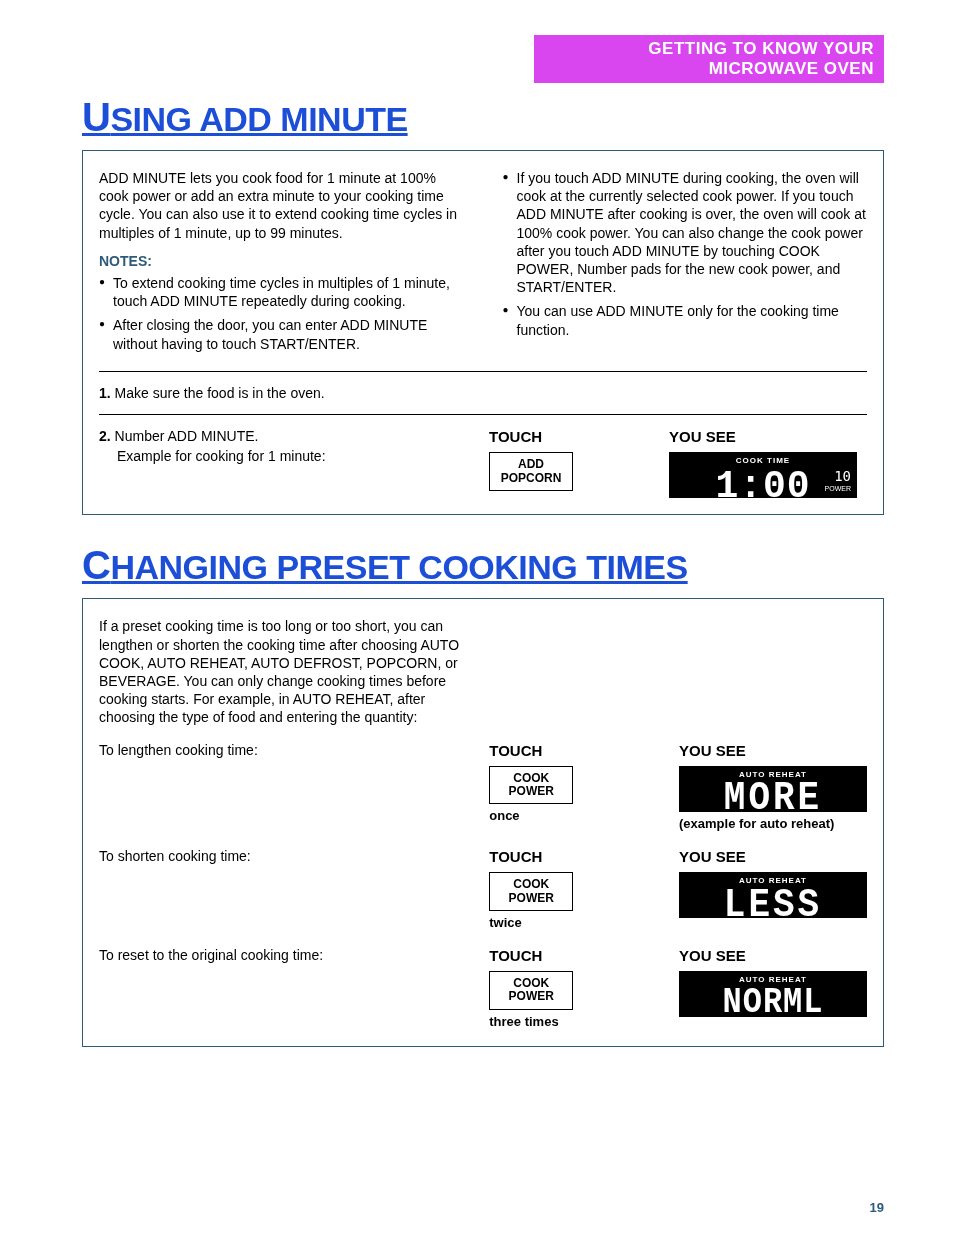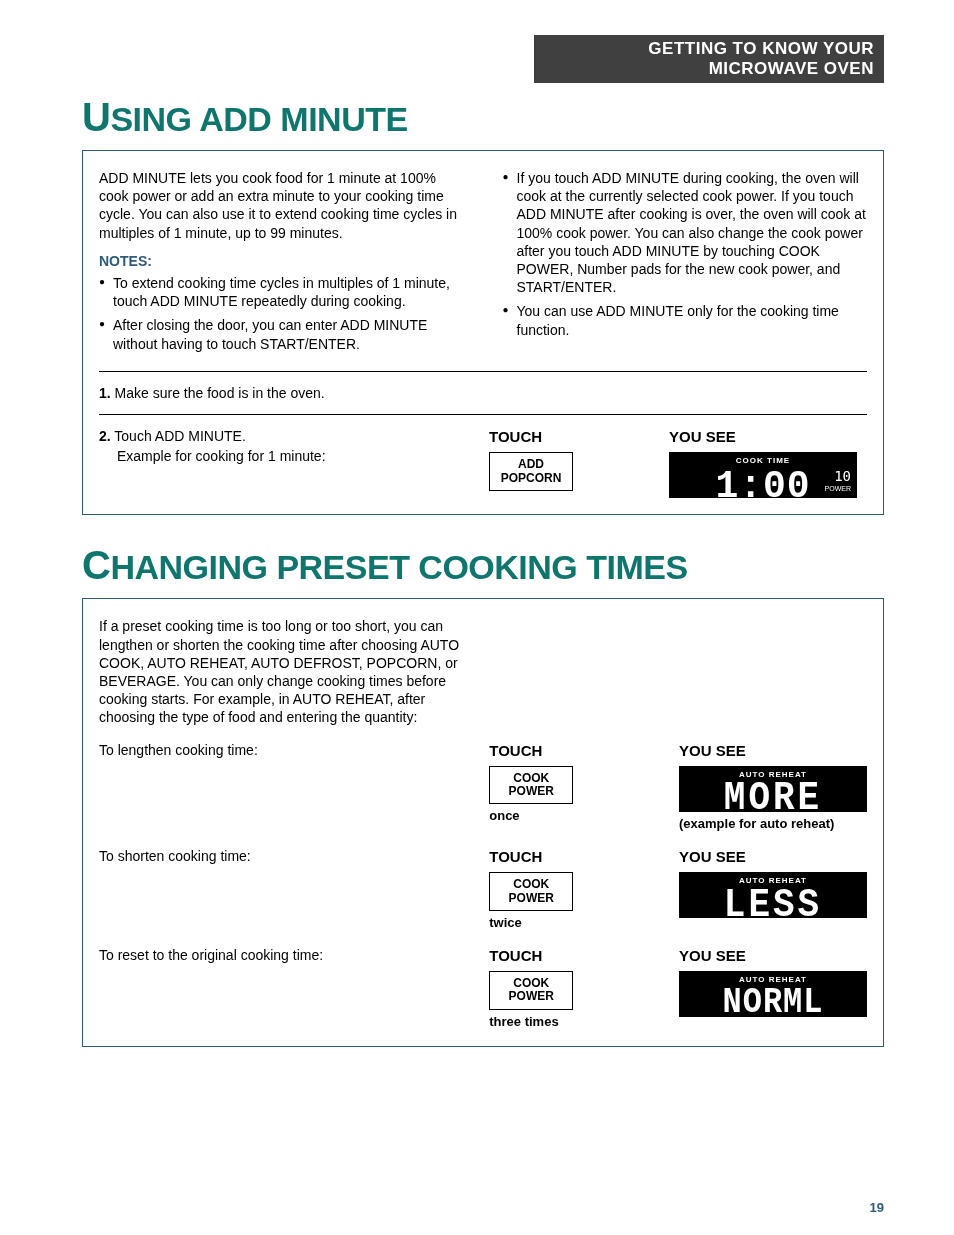--- a/index.html
+++ b/index.html
@@ -9,42 +9,43 @@
     width: 954px;
     height: 1235px;
     position: relative;
     color: #000;
   }
   .header-bar {
     position: absolute;
     top: 35px;
     right: 70px;
     width: 350px;
-    background: #404040;
+    background: #d946ef;
     color: #fff;
     font-weight: bold;
     font-size: 17px;
     padding: 4px 10px;
     text-align: right;
     letter-spacing: 0.5px;
     font-stretch: condensed;
   }
   .page {
     position: absolute;
     top: 95px;
     left: 82px;
     right: 70px;
   }
   h1.section-title {
-    color: #0f766e;
+    color: #1d4ed8;
     font-size: 34px;
     font-weight: bold;
     letter-spacing: -0.5px;
     margin-bottom: 10px;
     font-stretch: condensed;
+    text-decoration: underline;
   }
   h1.section-title .first-letter { font-size: 40px; }
   .content-box {
     border: 1.5px solid #2e5a7a;
     padding: 18px 16px 16px 16px;
     font-size: 14px;
     line-height: 1.3;
   }
   .two-col {
     display: flex;
@@ -194,21 +195,21 @@
         <span>Make sure the food is in the oven.</span>
       </div>
     </div>
 
     <hr class="hr">
 
     <div class="step-row">
       <div class="step-text">
         <div>
           <span class="step-num">2.</span>
-          <span>Touch ADD MINUTE.</span>
+          <span>Number ADD MINUTE.</span>
         </div>
         <div class="indent">Example for cooking for 1 minute:</div>
       </div>
       <div class="touch-col">
         <div class="label-bold">TOUCH</div>
         <div class="button-box">
           <span>ADD</span><br>
           <span>POPCORN</span>
         </div>
       </div>

